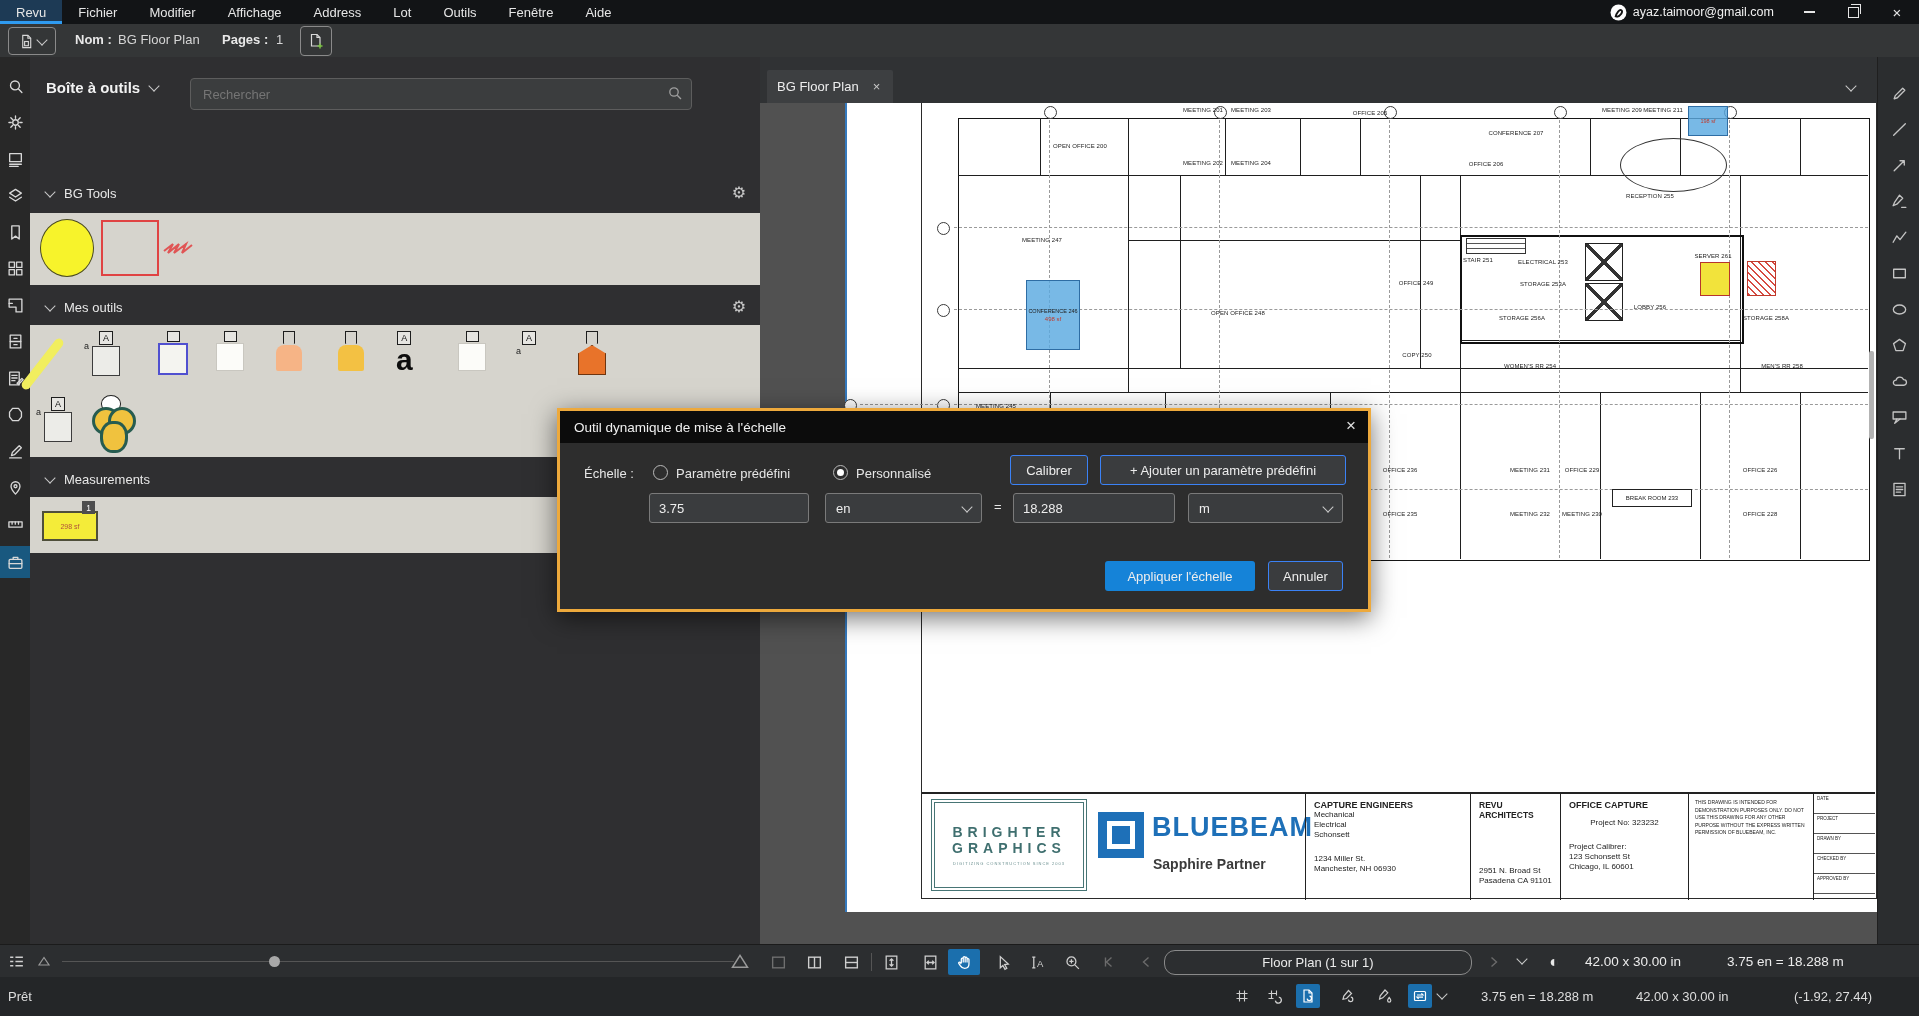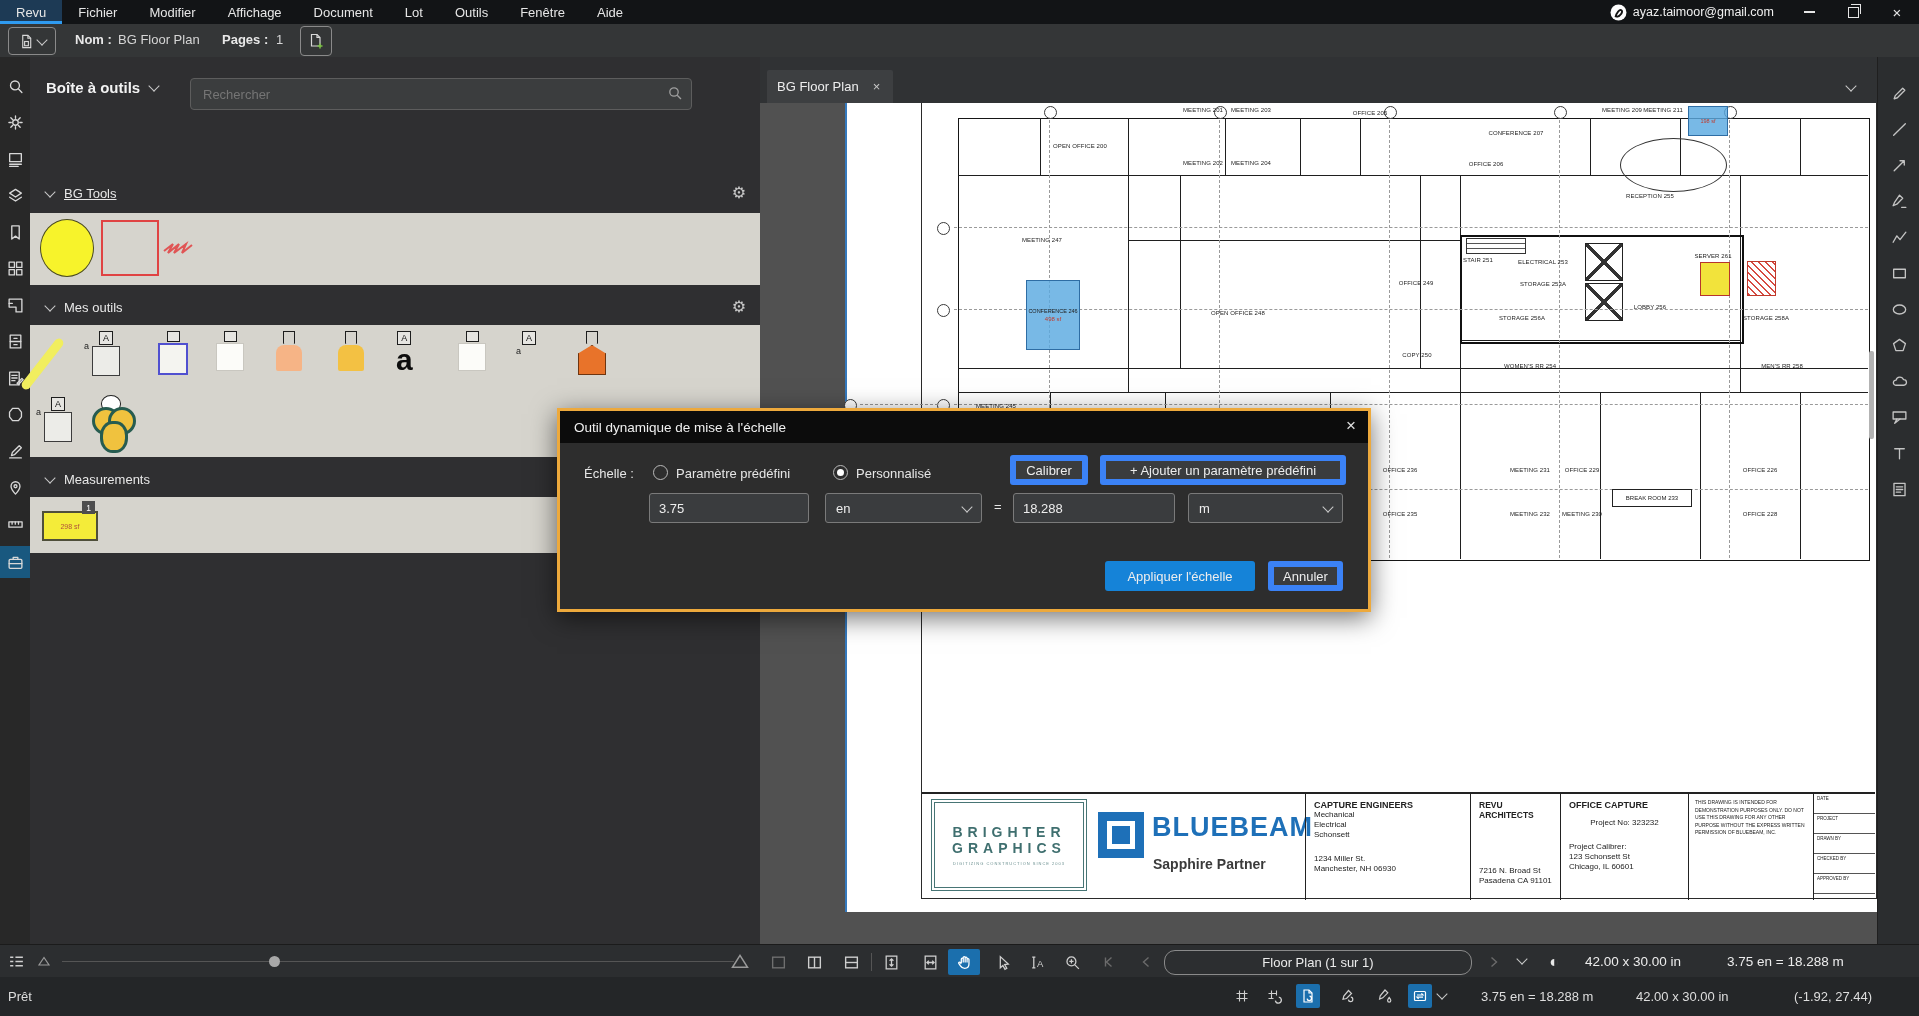--- a/index.html
+++ b/index.html
@@ -55,21 +55,21 @@
   .stair{position:absolute;border:1px solid #333;background:repeating-linear-gradient(180deg,transparent 0 4px,#555 4px 5px);}
   
   .tbcol{position:absolute;box-sizing:border-box;border-left:1px solid #222;color:#222;}
   .tb-title{font-weight:bold;font-size:9px;}
   .tb-line{font-size:8px;line-height:1.25;}
   
   #dialog{left:557px;top:408px;width:814px;height:204px;background:#2d2d2d;border:3px solid #eda93c;box-sizing:border-box;z-index:60;box-shadow:0 6px 24px rgba(0,0,0,.55);}
   #dlg-title{position:absolute;left:0;top:0;right:0;height:32px;background:#0c0c0c;color:#f0f0f0;font-size:13.5px;display:flex;align-items:center;padding:0 14px;}
   .radio{width:15px;height:15px;border:1.5px solid #b9b9b9;border-radius:50%;box-sizing:border-box;position:relative;background:transparent;}
   .radio.sel::before{content:"";position:absolute;left:2.5px;top:2.5px;width:7px;height:7px;border-radius:50%;background:#fff;}
-  .dbtn{position:absolute;background:#3a3c3e;border:6px solid #3b82f6;border-radius:3px;color:#ededed;font-size:13px;display:flex;align-items:center;justify-content:center;box-sizing:border-box;}
+  .dbtn{position:absolute;background:#3a3c3e;border:1px solid #3b82f6;border-radius:3px;color:#ededed;font-size:13px;display:flex;align-items:center;justify-content:center;box-sizing:border-box;}
   .dinput{position:absolute;background:#3a3c3e;border:1px solid #7a7a7a;border-radius:3px;color:#ededed;font-size:13px;box-sizing:border-box;}
   .dinput input{width:100%;height:100%;background:transparent;border:none;outline:none;color:#ededed;font-size:13px;padding:0 9px;font-family:inherit;box-sizing:border-box;}
   .dselect{display:flex;align-items:center;justify-content:space-between;padding:0 10px;}
   .dlabel{position:absolute;color:#e6e6e6;font-size:13px;}
   
   #rightrail{left:1877px;top:57px;width:42px;height:887px;background:#2b2d2f;border-left:1px solid #1f1f1f;}
   
   #bottombar{left:0;top:944px;width:1919px;height:33px;background:#2c2e30;border-top:1px solid #1b1b1b;color:#dcdcdc;}
   .bt-ic{position:absolute;top:4px;width:26px;height:26px;display:flex;align-items:center;justify-content:center;border-radius:2px;}
   .bt-ic.active{background:#1b6fad;}
@@ -83,21 +83,21 @@
   .scrollthumb{position:absolute;left:1869px;top:451px;width:5px;height:88px;background:#b3b3b3;border-radius:2px;}
 </style>
 </head>
 <body>
 
 <div id="menubar" class="abs">
     <div class="menu-item active">Revu</div>
     <div class="menu-item">Fichier</div>
     <div class="menu-item">Modifier</div>
     <div class="menu-item">Affichage</div>
-    <div class="menu-item">Document</div>
+    <div class="menu-item">Address</div>
     <div class="menu-item">Lot</div>
     <div class="menu-item">Outils</div>
     <div class="menu-item">Fenêtre</div>
     <div class="menu-item">Aide</div>
   </div>
 <div id="account">
   <span>
     <svg width="17" height="17" viewBox="0 0 16 16">
         <circle cx="8" cy="8" r="7.5" fill="#fdfdfd"></circle>
         <path d="M5.2 12.5c.8-4.4 3.8-7.6 5.6-6.6 1.7 1-.6 5.6-4.6 6.2" fill="none" stroke="#141414" stroke-width="1.8"></path>
@@ -233,21 +233,21 @@
   <div id="searchbox">
     <input placeholder="Rechercher" style="">
     <span style="position:absolute;right:8px;top:6px;">
       <svg width="16" height="16" viewBox="0 0 16 16" fill="none" stroke="#9f9f9f" stroke-width="1.3">
           <circle cx="7" cy="7" r="4.2"></circle>
           <path d="M10.2 10.2L14 14"></path>
         </svg>
     </span>
   </div>
 
-  <div class="sec-head" style="top:118px;text-decoration:underline;">
+  <div class="sec-head" style="top:118px;">
     <span class="chev"></span>
     <span>BG Tools</span>
     <span class="gear">⚙</span>
   </div>
   <div class="toolarea" style="top:156px;height:72px;">
     <div style="position:absolute;left:10px;top:6px;width:52px;height:56px;border-radius:50%;background:#f7f32b;border:1.5px solid #4a4a22;"></div>
     <div style="position:absolute;left:71px;top:7px;width:54px;height:52px;border:2px solid #e04343;"></div>
     <svg style="position:absolute;left:132px;top:24px;" width="56" height="22" viewBox="0 0 56 22">
         <path d="M2 14l9-7-5 9 11-9-5 9 12-9-4 9 10-8" fill="none" stroke="#e05555" stroke-width="2"></path>
       </svg>
@@ -457,21 +457,21 @@
         <div class="tbcol" style="left:383px;top:0;width:165px;height:106px;padding:6px 8px;">
           <div class="tb-title">CAPTURE ENGINEERS</div>
           <div class="tb-line">Mechanical</div>
           <div class="tb-line">Electrical</div>
           <div class="tb-line">Schonsett</div>
           <div class="tb-line" style="margin-top:14px;">1234 Miller St.</div>
           <div class="tb-line">Manchester, NH 06930</div>
         </div>
         <div class="tbcol" style="left:548px;top:0;width:90px;height:106px;padding:6px 8px;">
           <div class="tb-title" style="font-size:8.5px;">REVU ARCHITECTS</div>
-          <div class="tb-line" style="margin-top:46px;">7216 N. Broad St</div>
+          <div class="tb-line" style="margin-top:46px;">2951 N. Broad St</div>
           <div class="tb-line">Pasadena CA 91101</div>
         </div>
         <div class="tbcol" style="left:638px;top:0;width:128px;height:106px;padding:6px 8px;">
           <div class="tb-title">OFFICE CAPTURE</div>
           <div class="tb-line" style="margin-top:8px;text-align:center;">Project No: 323232</div>
           <div class="tb-line" style="margin-top:14px;">Project Calibrer:</div>
           <div class="tb-line">123 Schonsett St</div>
           <div class="tb-line">Chicago, IL 60601</div>
         </div>
         <div class="tbcol" style="left:766px;top:0;width:125px;height:106px;padding:5px 6px;">

